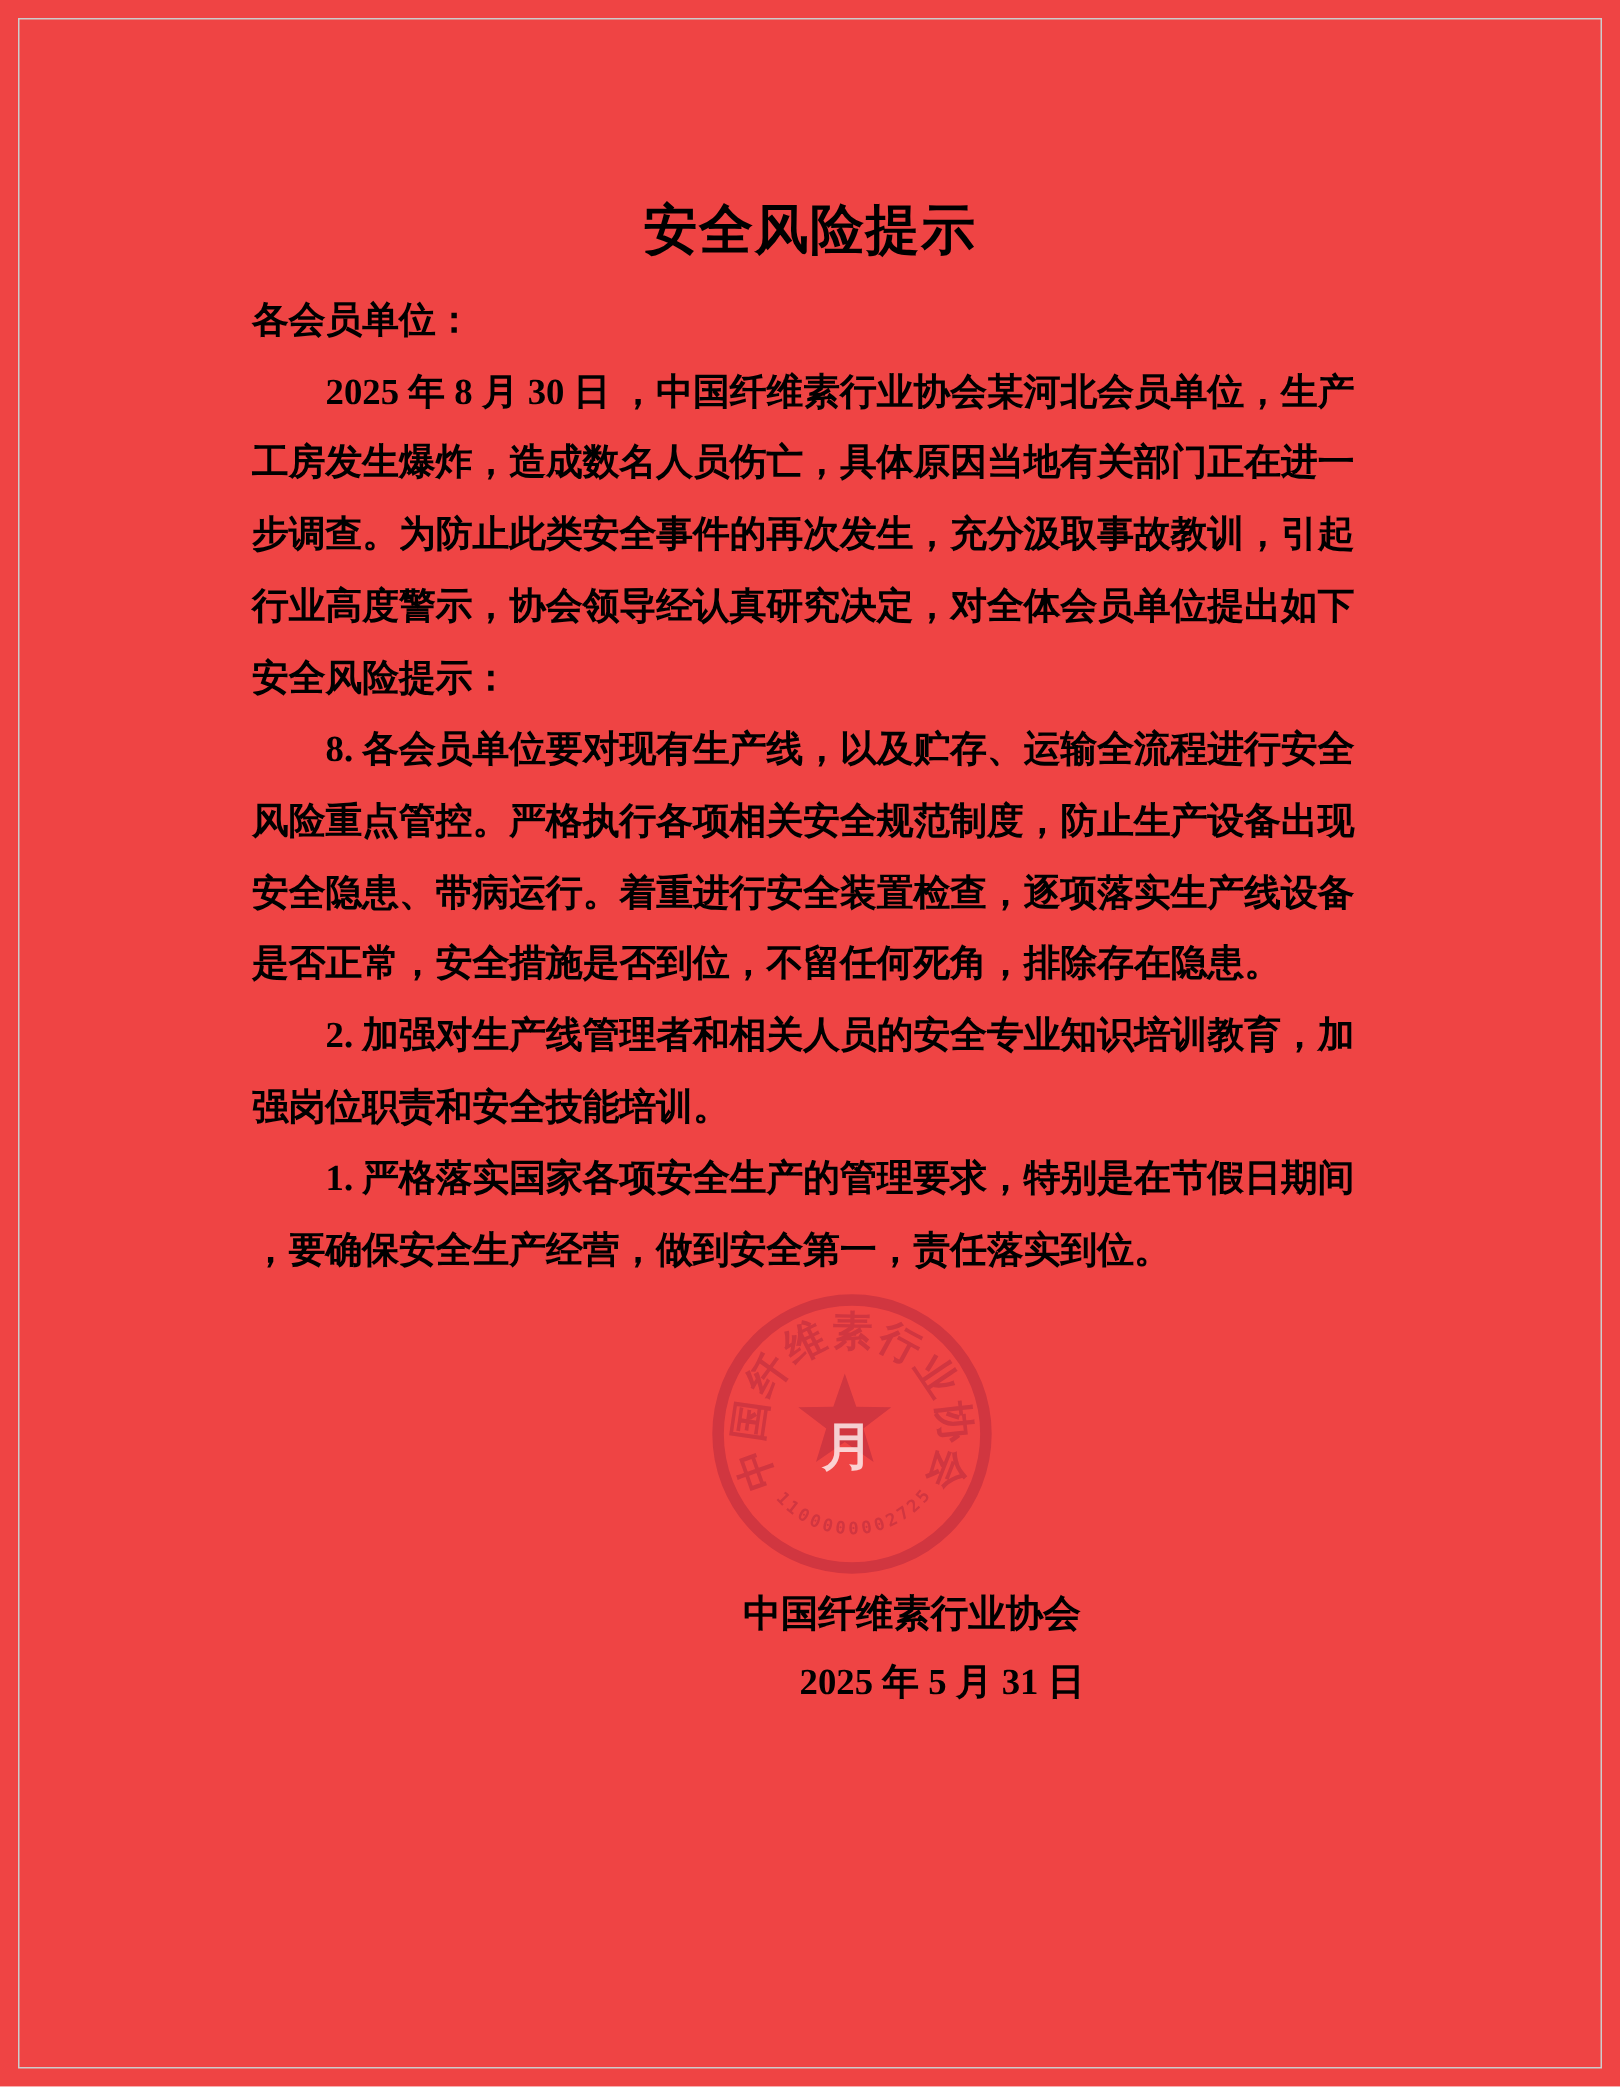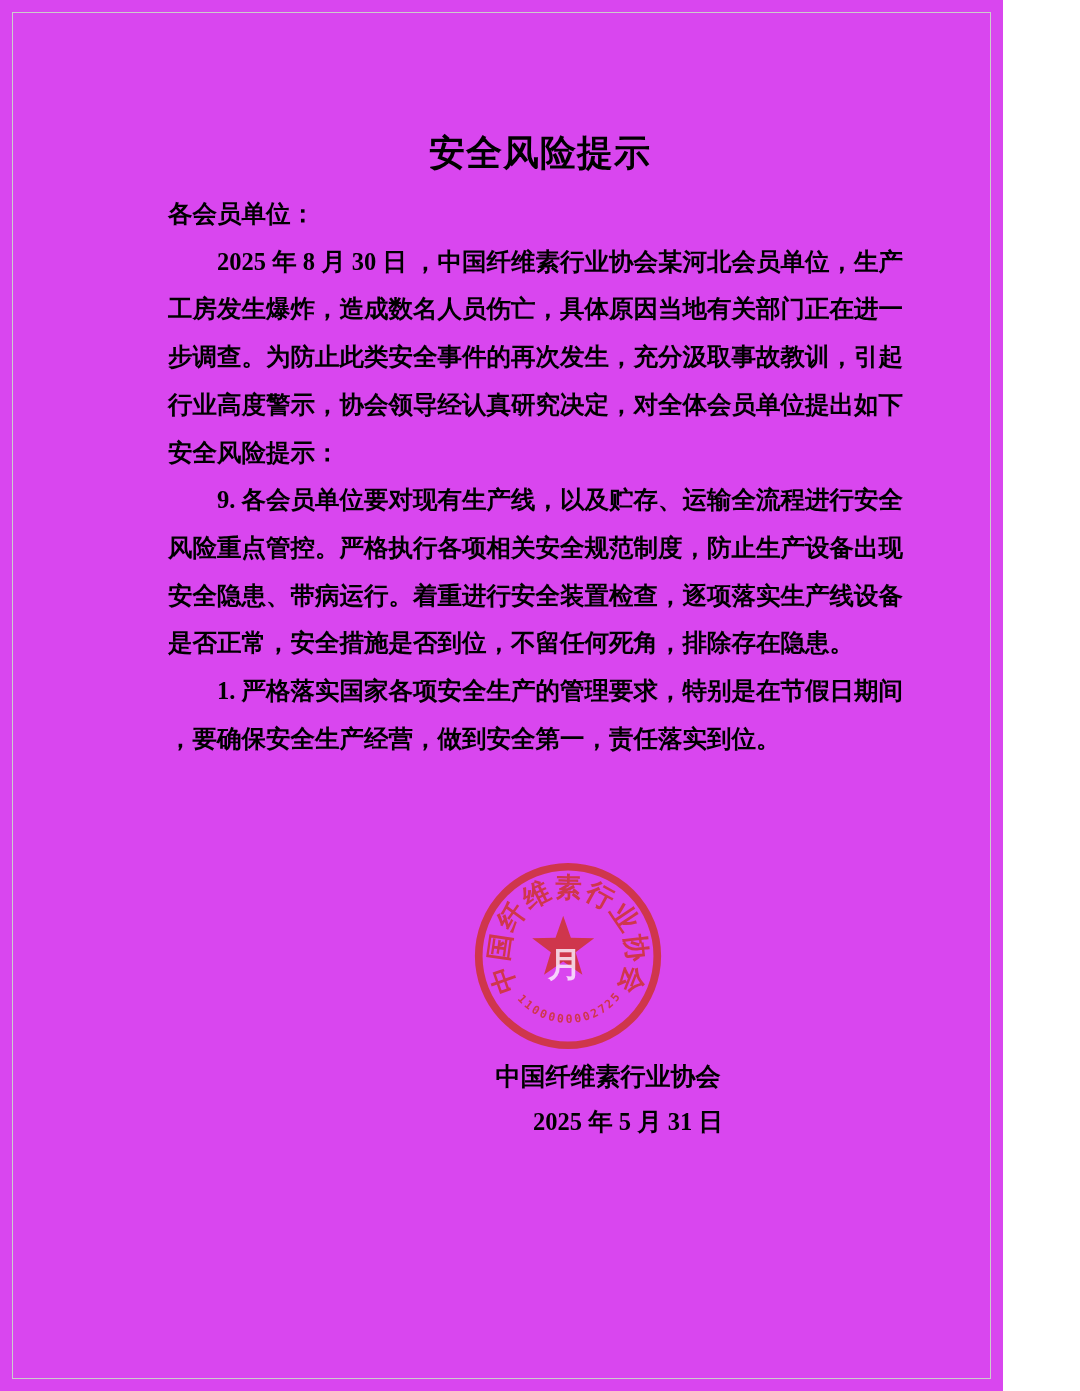--- a/index.html
+++ b/index.html
@@ -8,23 +8,23 @@
     padding: 0;
     background: #ffffff;
     width: 1080px;
     height: 1391px;
     overflow: hidden;
     font-family: "Liberation Serif", "DejaVu Serif", serif;
     color: #000000;
   }
   .page {
     position: relative;
-    width: 1003px;
+    width: 1080px;
     height: 1391px;
-    background: #d946ef;
+    background: #ef4444;
     overflow: hidden;
   }
   .page-border {
     position: absolute;
     left: 12px;
     top: 12px;
     right: 12px;
     bottom: 12px;
     border: 1px solid #cccccc;
     pointer-events: none;
@@ -108,24 +108,26 @@
 
   <div class="doc-title">安全风险提示</div>
 
   <div class="body-text">
     <p class="salutation">各会员单位：</p>
     <p class="para">2025 年 8 月 30 日 ，中国纤维素行业协会某河北会员单位，生产
 工房发生爆炸，造成数名人员伤亡，具体原因当地有关部门正在进一
 步调查。为防止此类安全事件的再次发生，充分汲取事故教训，引起
 行业高度警示，协会领导经认真研究决定，对全体会员单位提出如下
 安全风险提示：</p>
-    <p class="para">9. 各会员单位要对现有生产线，以及贮存、运输全流程进行安全
+    <p class="para">8. 各会员单位要对现有生产线，以及贮存、运输全流程进行安全
 风险重点管控。严格执行各项相关安全规范制度，防止生产设备出现
 安全隐患、带病运行。着重进行安全装置检查，逐项落实生产线设备
 是否正常，安全措施是否到位，不留任何死角，排除存在隐患。</p>
+    <p class="para">2. 加强对生产线管理者和相关人员的安全专业知识培训教育，加
+强岗位职责和安全技能培训。</p>
     <p class="para">1. 严格落实国家各项安全生产的管理要求，特别是在节假日期间
 ，要确保安全生产经营，做到安全第一，责任落实到位。</p>
   </div>
 
   <svg class="seal" viewBox="0 0 200 200" aria-hidden="true">
     <defs>
       <path id="sealArc" d="M 49.2 135.6 A 62 62 0 1 1 150.8 135.6" fill="none"></path>
       <path id="sealNumArc" d="M 44 141 A 69 69 0 0 0 156 141" fill="none"></path>
     </defs>
     <circle cx="100" cy="100" r="93" fill="none" stroke-width="8" stroke="#cf3540"></circle>

